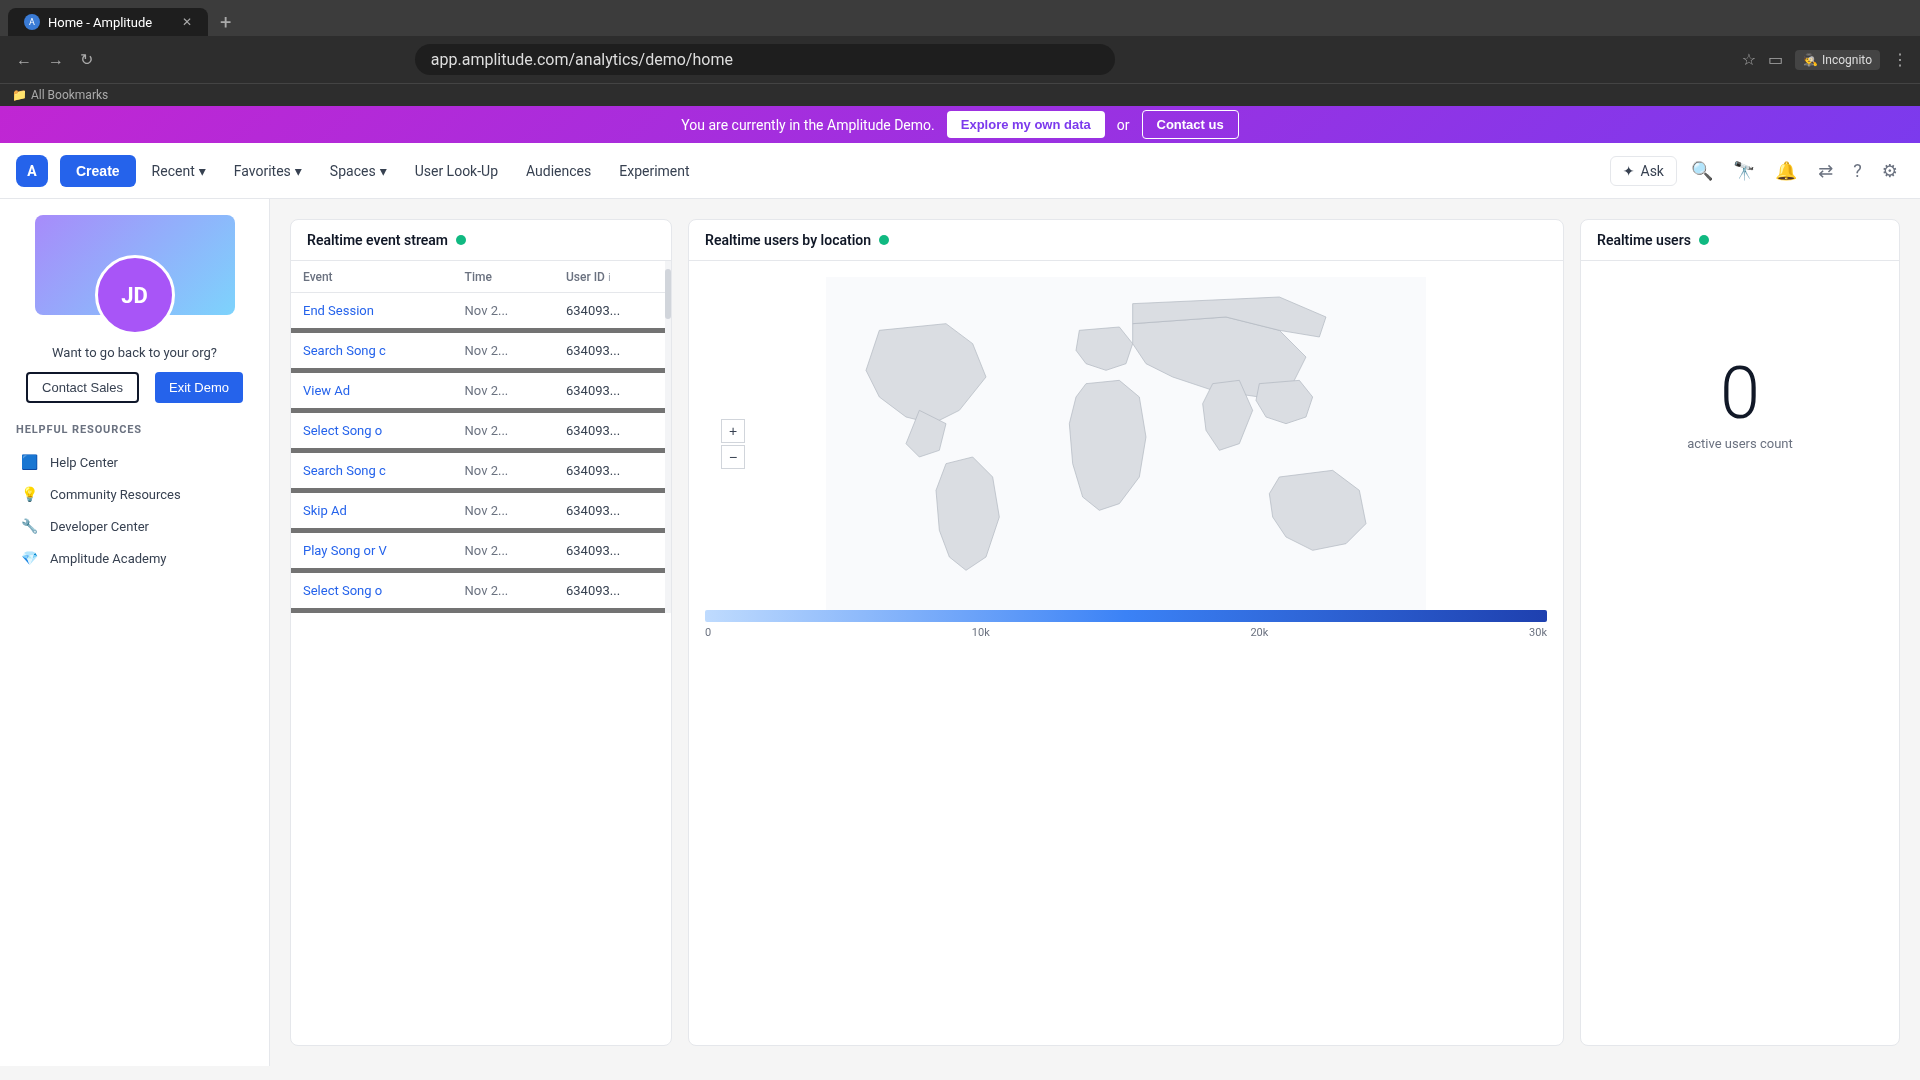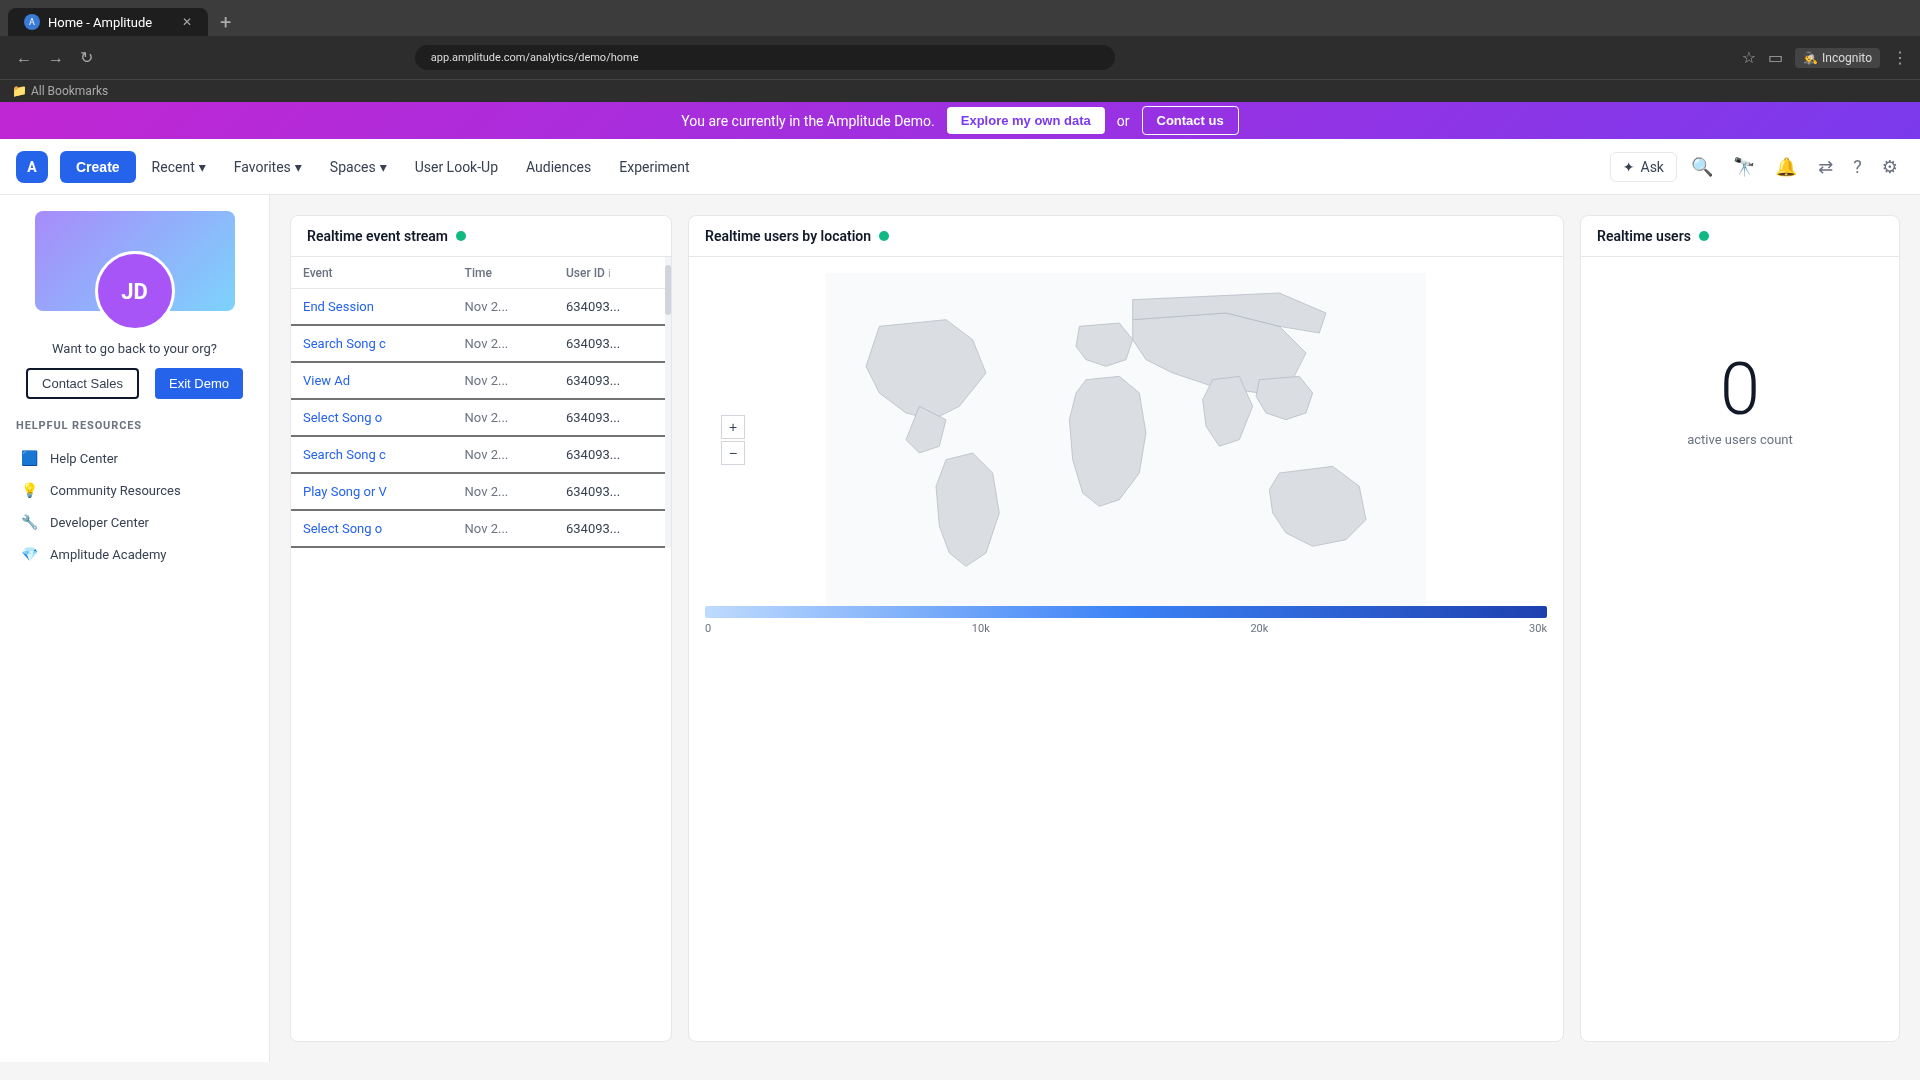--- a/index.html
+++ b/index.html
@@ -7,21 +7,21 @@
 
     
     .browser-chrome { background: #2d2d2d; width: 1920px; }
     .tab-bar { display: flex; align-items: center; background: #3c3c3c; padding: 8px 0 0 8px; gap: 4px; }
     .tab { display: flex; align-items: center; background: #1e1e1e; color: #fff; padding: 6px 16px; border-radius: 8px 8px 0 0; font-size: 13px; gap: 8px; min-width: 200px; }
     .tab-icon { width: 16px; height: 16px; background: #3a7bd5; border-radius: 50%; display: flex; align-items: center; justify-content: center; font-size: 9px; color: white; }
     .tab-close { margin-left: auto; cursor: pointer; color: #aaa; font-size: 12px; }
     .tab-new { color: #aaa; font-size: 20px; cursor: pointer; padding: 0 8px; }
     .browser-nav { display: flex; align-items: center; background: #2d2d2d; padding: 8px 12px; gap: 8px; }
     .nav-btn { color: #aaa; font-size: 16px; cursor: pointer; padding: 4px; }
-    .address-bar { flex: 1; background: #1e1e1e; border-radius: 20px; padding: 6px 16px; color: #ddd; font-size: 11px; display: flex; align-items: center; max-width: 700px; margin: 0 auto; }
+    .address-bar { flex: 1; background: #1e1e1e; border-radius: 20px; padding: 6px 16px; color: #ddd; font-size: 16px; display: flex; align-items: center; max-width: 700px; margin: 0 auto; }
     .nav-icons { display: flex; gap: 12px; align-items: center; color: #aaa; font-size: 16px; margin-left: auto; }
     .incognito-badge { background: #444; color: #ddd; font-size: 12px; padding: 3px 8px; border-radius: 4px; display: flex; align-items: center; gap: 4px; }
     .bookmarks-bar { background: #2d2d2d; padding: 4px 12px; color: #aaa; font-size: 12px; border-top: 1px solid #444; display: flex; align-items: center; gap: 4px; }
 
     
     .app { width: 1920px; height: calc(1080px - 120px); display: flex; flex-direction: column; }
 
     
     .demo-banner { background: linear-gradient(135deg, #c026d3, #7c3aed); color: white; text-align: center; padding: 4px; font-size: 14px; display: flex; align-items: center; justify-content: center; gap: 12px; }
     .demo-banner-btn { background: white; color: #7c3aed; border: none; padding: 6px 14px; border-radius: 4px; font-size: 13px; font-weight: 600; cursor: pointer; }
@@ -56,21 +56,21 @@
 
     
     .card { background: white; border-radius: 8px; border: 1px solid #e5e7eb; overflow: hidden; }
     
     
     .event-stream-card { width: 382px; flex-shrink: 0; }
     .card-header { padding: 12px 16px; border-bottom: 1px solid #e5e7eb; font-size: 14px; font-weight: 600; color: #111827; display: flex; align-items: center; gap: 8px; }
     .live-dot { width: 10px; height: 10px; background: #10b981; border-radius: 50%; }
     .event-table { width: 100%; border-collapse: collapse; }
     .event-table th { text-align: left; padding: 8px 12px; font-size: 12px; color: #6b7280; font-weight: 500; border-bottom: 1px solid #e5e7eb; }
-    .event-table td { padding: 10px 12px; font-size: 13px; border-bottom: 2px solid #737373; }
+    .event-table td { padding: 10px 12px; font-size: 13px; border-bottom: 5px solid #737373; }
     .event-name { color: #2563eb; }
     .event-time { color: #6b7280; }
     .event-user { color: #374151; }
 
     
     .location-card { flex: 1; min-width: 380px; }
     .world-map-container { padding: 16px; height: 340px; display: flex; flex-direction: column; justify-content: space-between; }
     .world-map { flex: 1; display: flex; align-items: center; justify-content: center; position: relative; }
     .map-svg { width: 100%; max-width: 600px; opacity: 0.8; }
     .zoom-controls { position: absolute; left: 16px; top: 50%; transform: translateY(-50%); display: flex; flex-direction: column; gap: 2px; }
@@ -236,20 +236,25 @@
       <td class="event-time">Nov 2...</td>
       <td class="event-user">634093...</td>
     </tr>
                 <tr>
       <td class="event-name">Select Song o</td>
       <td class="event-time">Nov 2...</td>
       <td class="event-user">634093...</td>
     </tr>
                 <tr>
       <td class="event-name">Search Song c</td>
+      <td class="event-time">Nov 2...</td>
+      <td class="event-user">634093...</td>
+    </tr>
+                <tr>
+      <td class="event-name">Skip Ad</td>
       <td class="event-time">Nov 2...</td>
       <td class="event-user">634093...</td>
     </tr>
                 <tr>
       <td class="event-name">Play Song or V</td>
       <td class="event-time">Nov 2...</td>
       <td class="event-user">634093...</td>
     </tr>
                 <tr>
       <td class="event-name">Select Song o</td>

